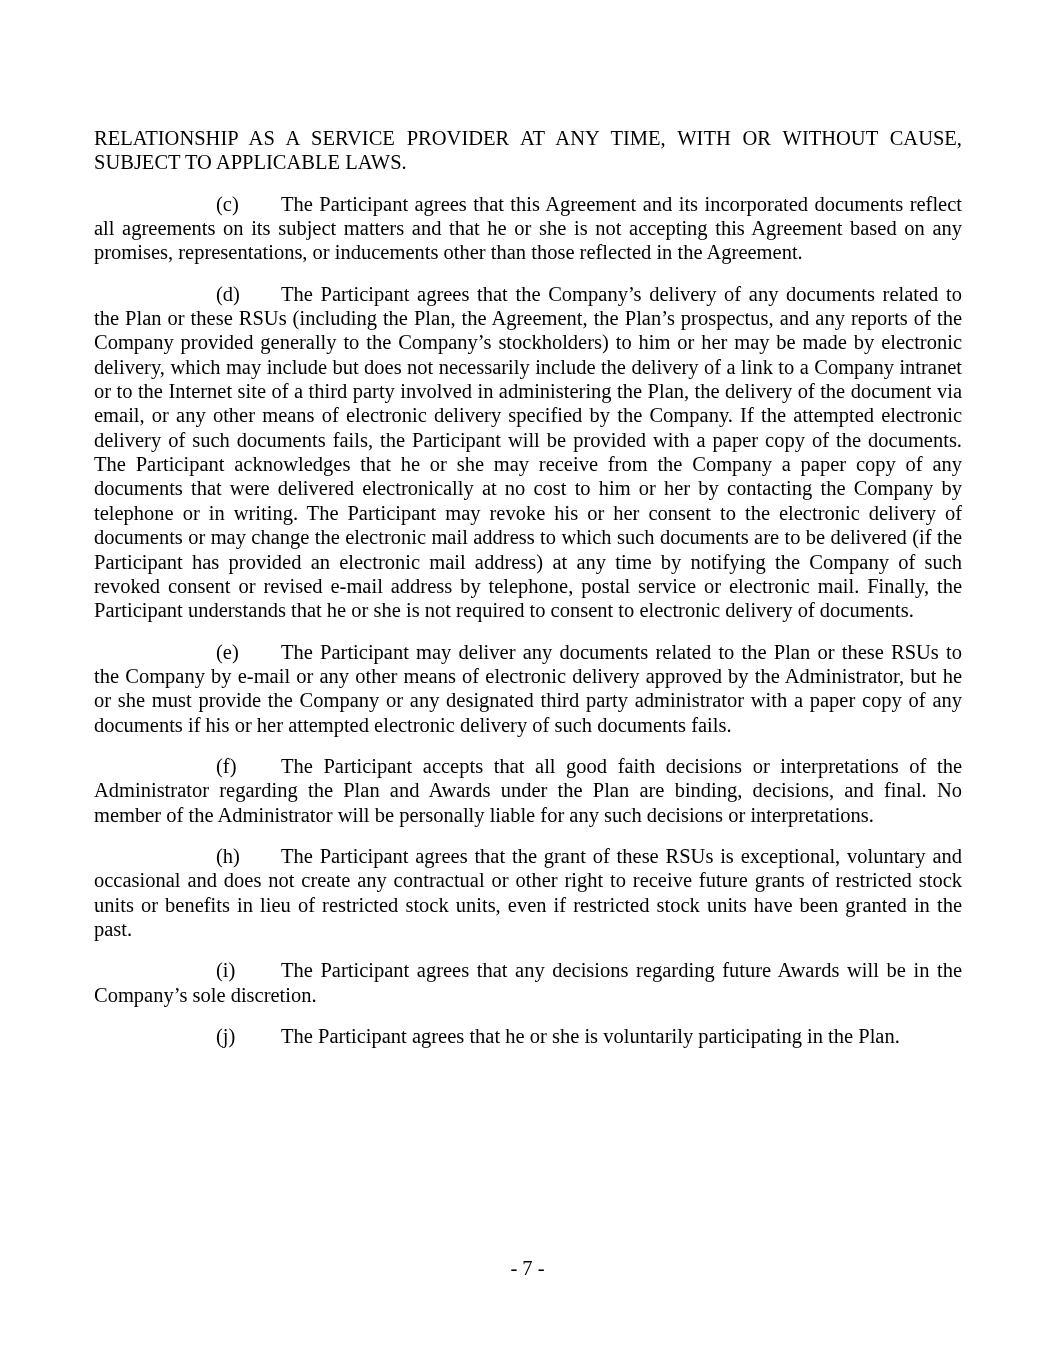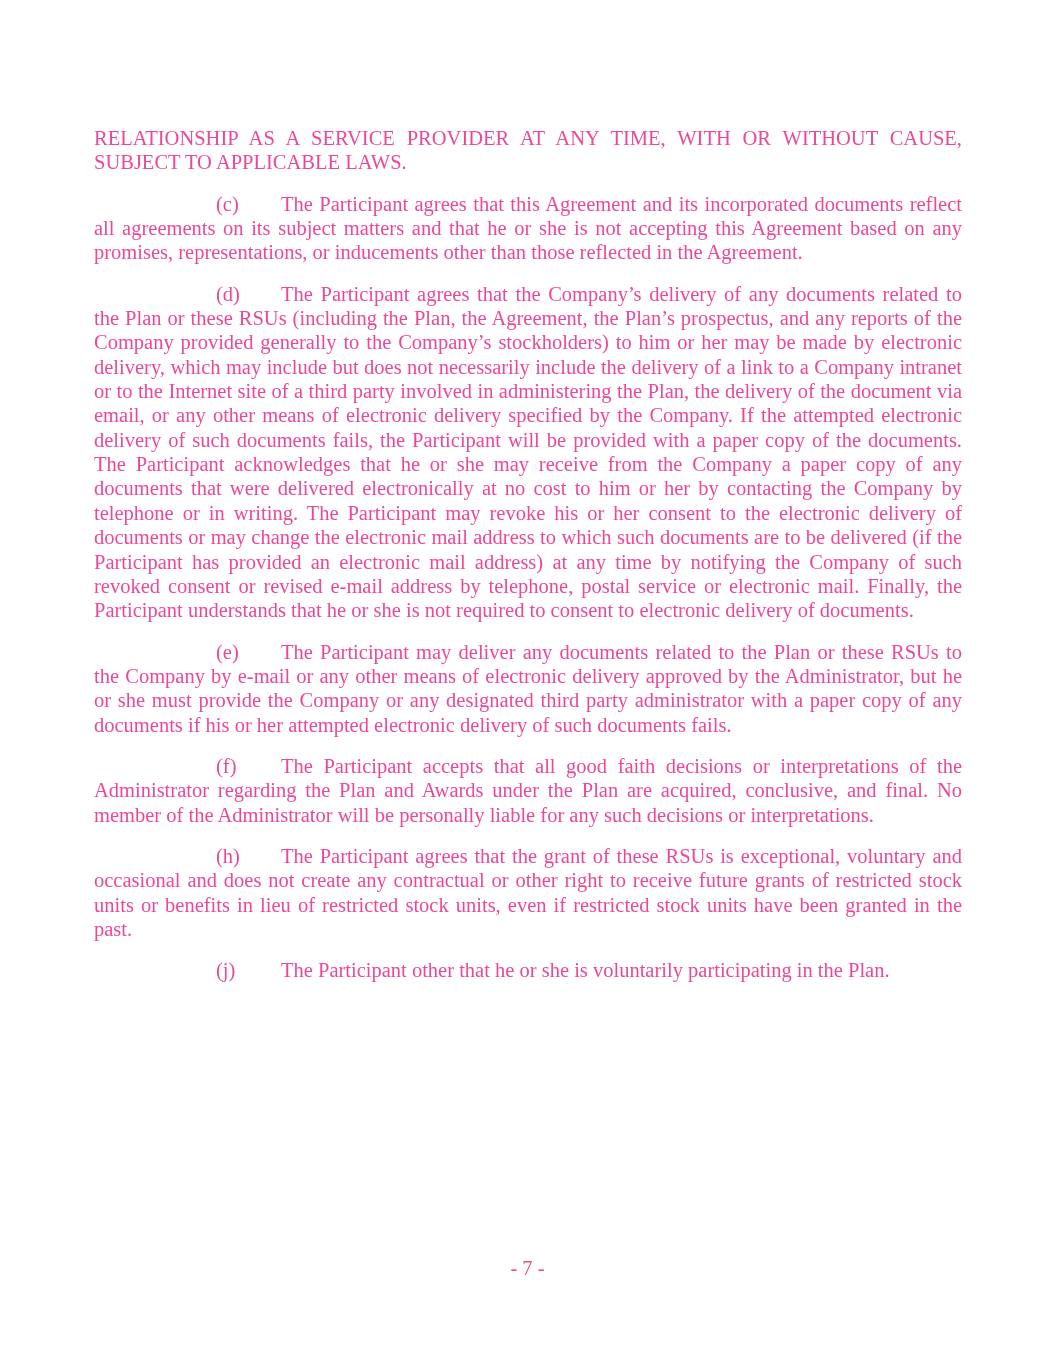--- a/index.html
+++ b/index.html
@@ -5,21 +5,21 @@
   html, body {
     margin: 0;
     padding: 0;
     background: #ffffff;
   }
   .page {
     position: relative;
     width: 1055px;
     height: 1365px;
     background: #ffffff;
-    color: #ec4899;
+    color: #000000;
     font-family: "Liberation Serif", "DejaVu Serif", serif;
     font-size: 20.5px;
     line-height: 24.35px;
     overflow: hidden;
     box-sizing: border-box;
   }
   .content {
     position: absolute;
     top: 126px;
     left: 94px;
@@ -52,25 +52,26 @@
   <div class="content">
 
     <p class="para">RELATIONSHIP AS A SERVICE PROVIDER AT ANY TIME, WITH OR WITHOUT CAUSE, SUBJECT TO APPLICABLE LAWS.</p>
 
     <p class="para indented"><span class="plabel">(c)</span><span>The Participant agrees that this Agreement and its incorporated documents reflect all agreements on its subject matters and that he or she is not accepting this Agreement based on any promises, representations, or inducements other than those reflected in the Agreement.</span></p>
 
     <p class="para indented"><span class="plabel">(d)</span><span>The Participant agrees that the Company’s delivery of any documents related to the Plan or these RSUs (including the Plan, the Agreement, the Plan’s prospectus, and any reports of the Company provided generally to the Company’s stockholders) to him or her may be made by electronic delivery, which may include but does not necessarily include the delivery of a link to a Company intranet or to the Internet site of a third party involved in administering the Plan, the delivery of the document via email, or any other means of electronic delivery specified by the Company.  If the attempted electronic delivery of such documents fails, the Participant will be provided with a paper copy of the documents.  The Participant acknowledges that he or she may receive from the Company a paper copy of any documents that were delivered electronically at no cost to him or her by contacting the Company by telephone or in writing.  The Participant may revoke his or her consent to the electronic delivery of documents or may change the electronic mail address to which such documents are to be delivered (if the Participant has provided an electronic mail address) at any time by notifying the Company of such revoked consent or revised e-mail address by telephone, postal service or electronic mail.  Finally, the Participant understands that he or she is not required to consent to electronic delivery of documents.</span></p>
 
     <p class="para indented"><span class="plabel">(e)</span><span>The Participant may deliver any documents related to the Plan or these RSUs to the Company by e-mail or any other means of electronic delivery approved by the Administrator, but he or she must provide the Company or any designated third party administrator with a paper copy of any documents if his or her attempted electronic delivery of such documents fails.</span></p>
 
-    <p class="para indented"><span class="plabel">(f)</span><span>The Participant accepts that all good faith decisions or interpretations of the Administrator regarding the Plan and Awards under the Plan are acquired, conclusive, and final.  No member of the Administrator will be personally liable for any such decisions or interpretations.</span></p>
+    <p class="para indented"><span class="plabel">(f)</span><span>The Participant accepts that all good faith decisions or interpretations of the Administrator regarding the Plan and Awards under the Plan are binding, decisions, and final.  No member of the Administrator will be personally liable for any such decisions or interpretations.</span></p>
 
 
     <p class="para indented"><span class="plabel">(h)</span><span>The Participant agrees that the grant of these RSUs is exceptional, voluntary and occasional and does not create any contractual or other right to receive future grants of restricted stock units or benefits in lieu of restricted stock units, even if restricted stock units have been granted in the past.</span></p>
 
+    <p class="para indented"><span class="plabel">(i)</span><span>The Participant agrees that any decisions regarding future Awards will be in the Company’s sole discretion.</span></p>
 
-    <p class="para indented"><span class="plabel">(j)</span><span>The Participant other that he or she is voluntarily participating in the Plan.</span></p>
+    <p class="para indented"><span class="plabel">(j)</span><span>The Participant agrees that he or she is voluntarily participating in the Plan.</span></p>
 
 
   </div>
 
   <div class="footer">- 7 -</div>
 </div>
 
 </body></html>

